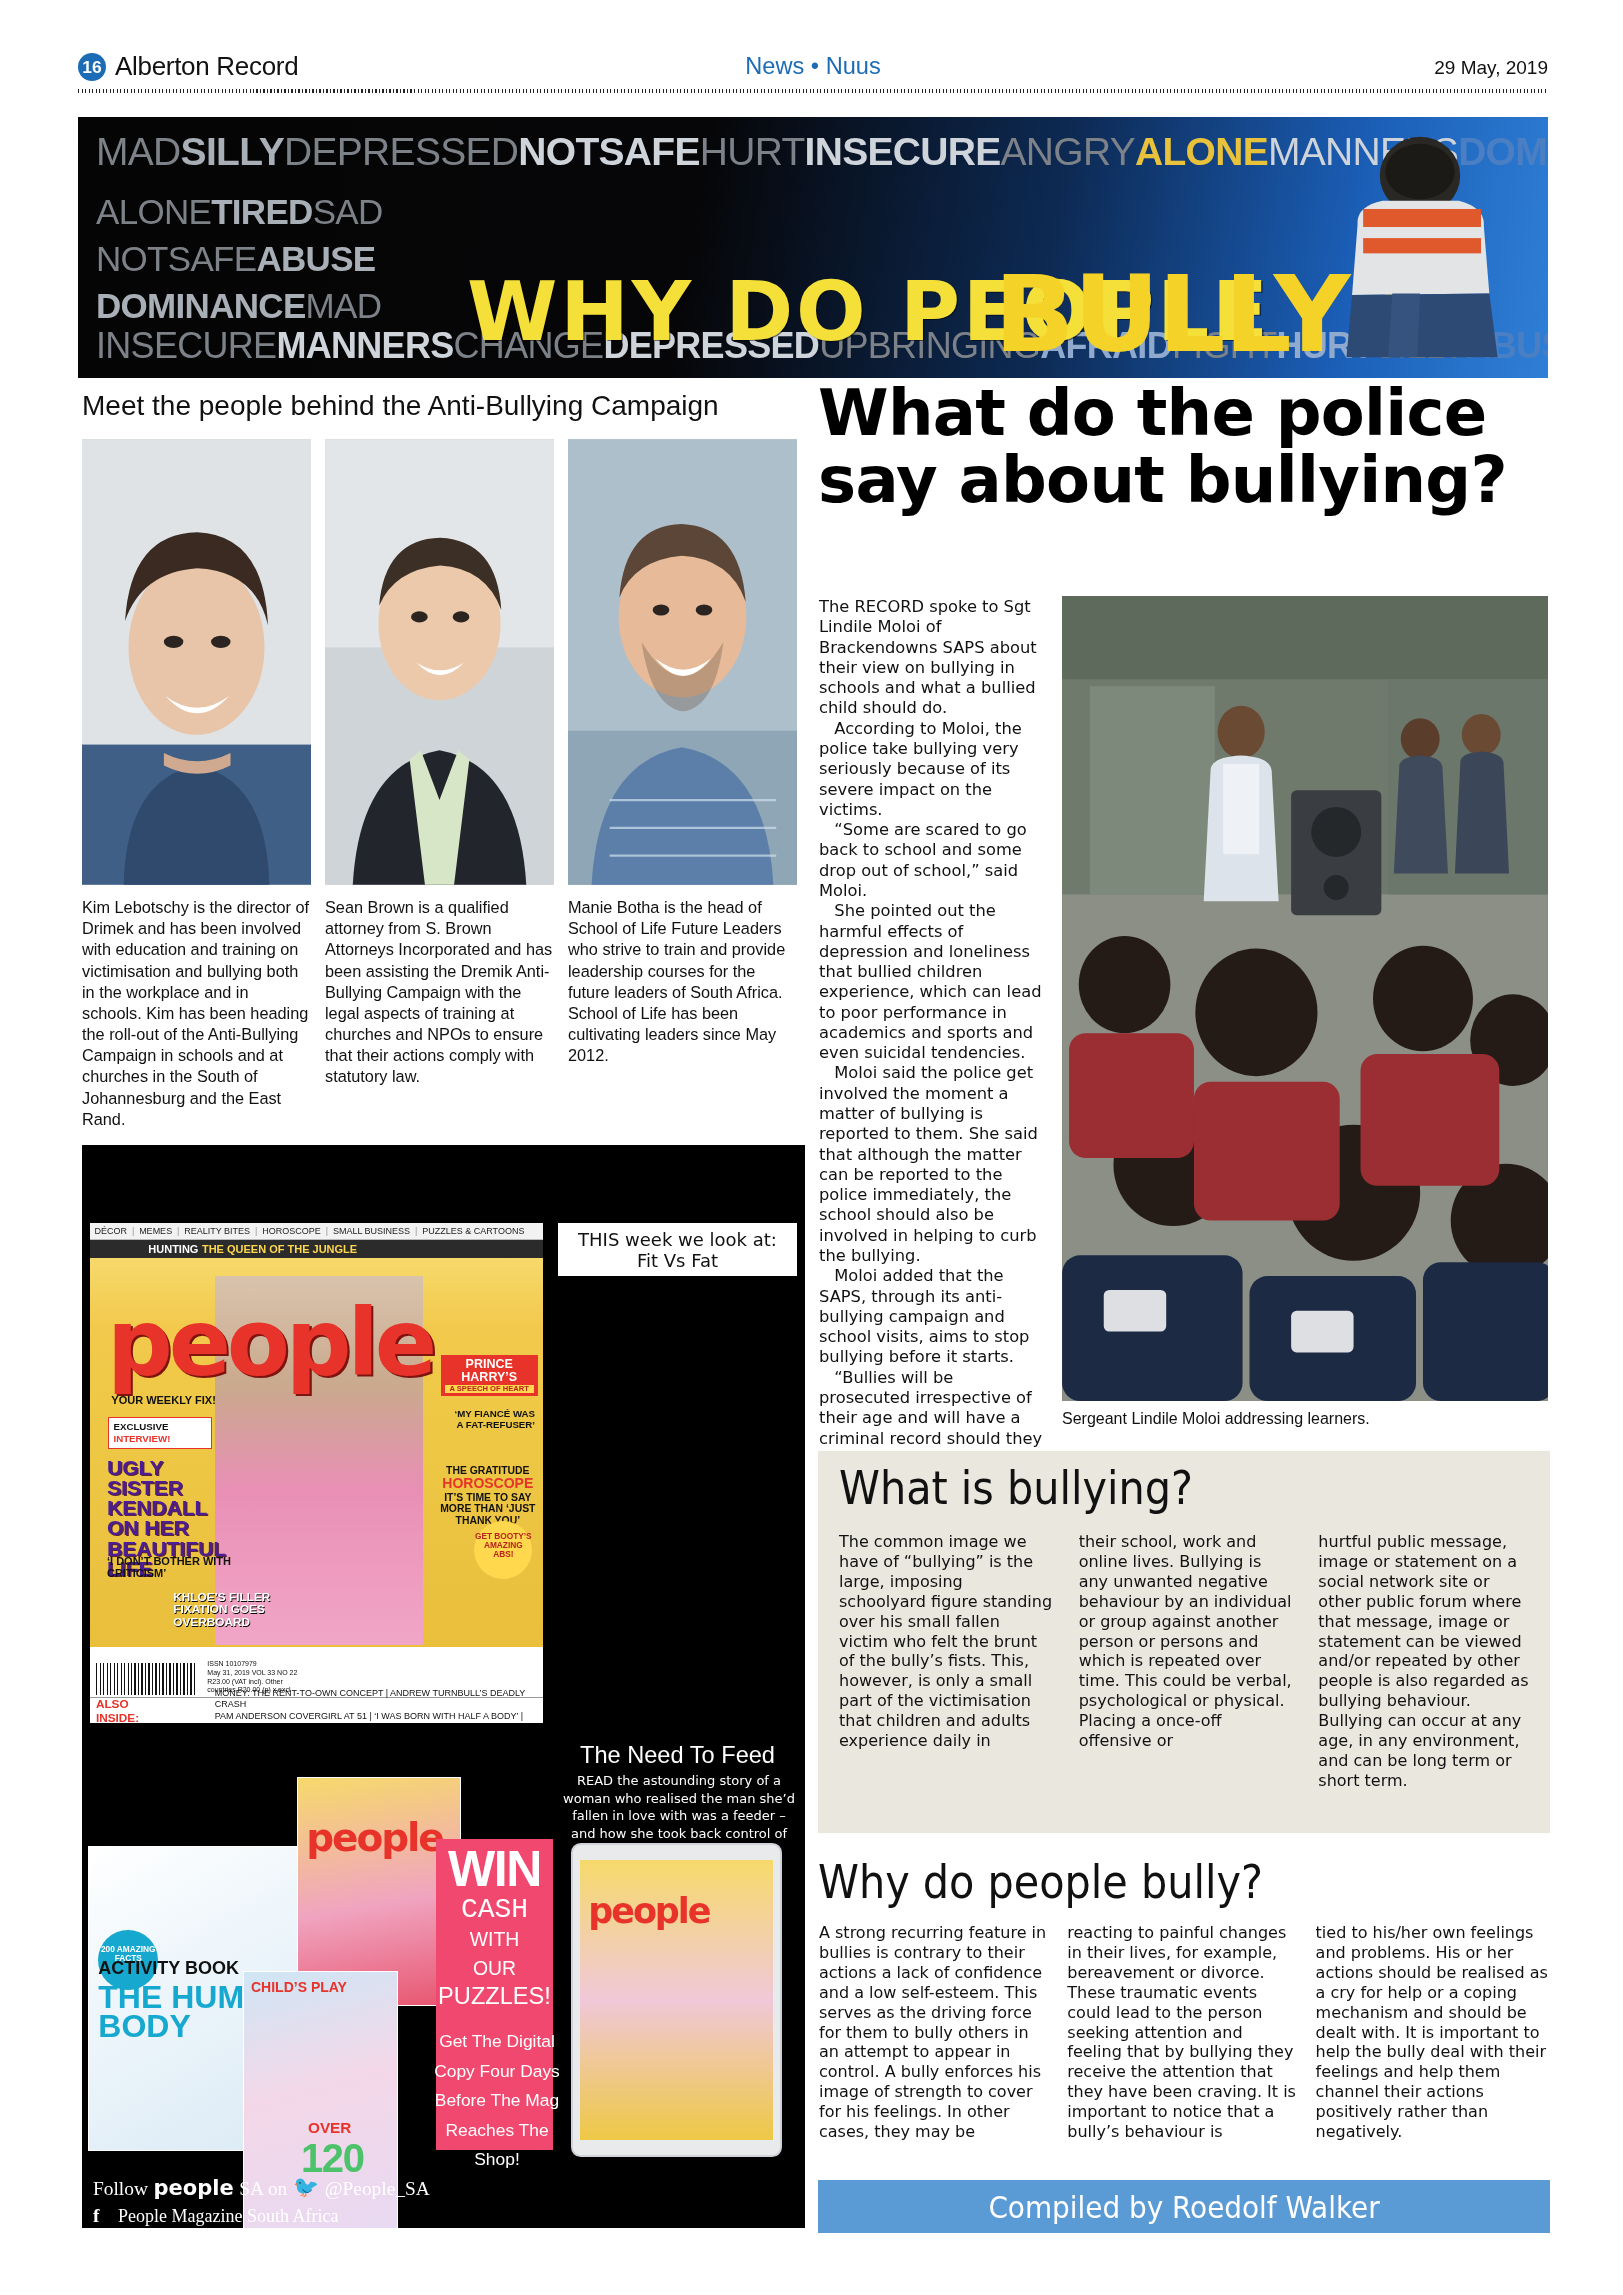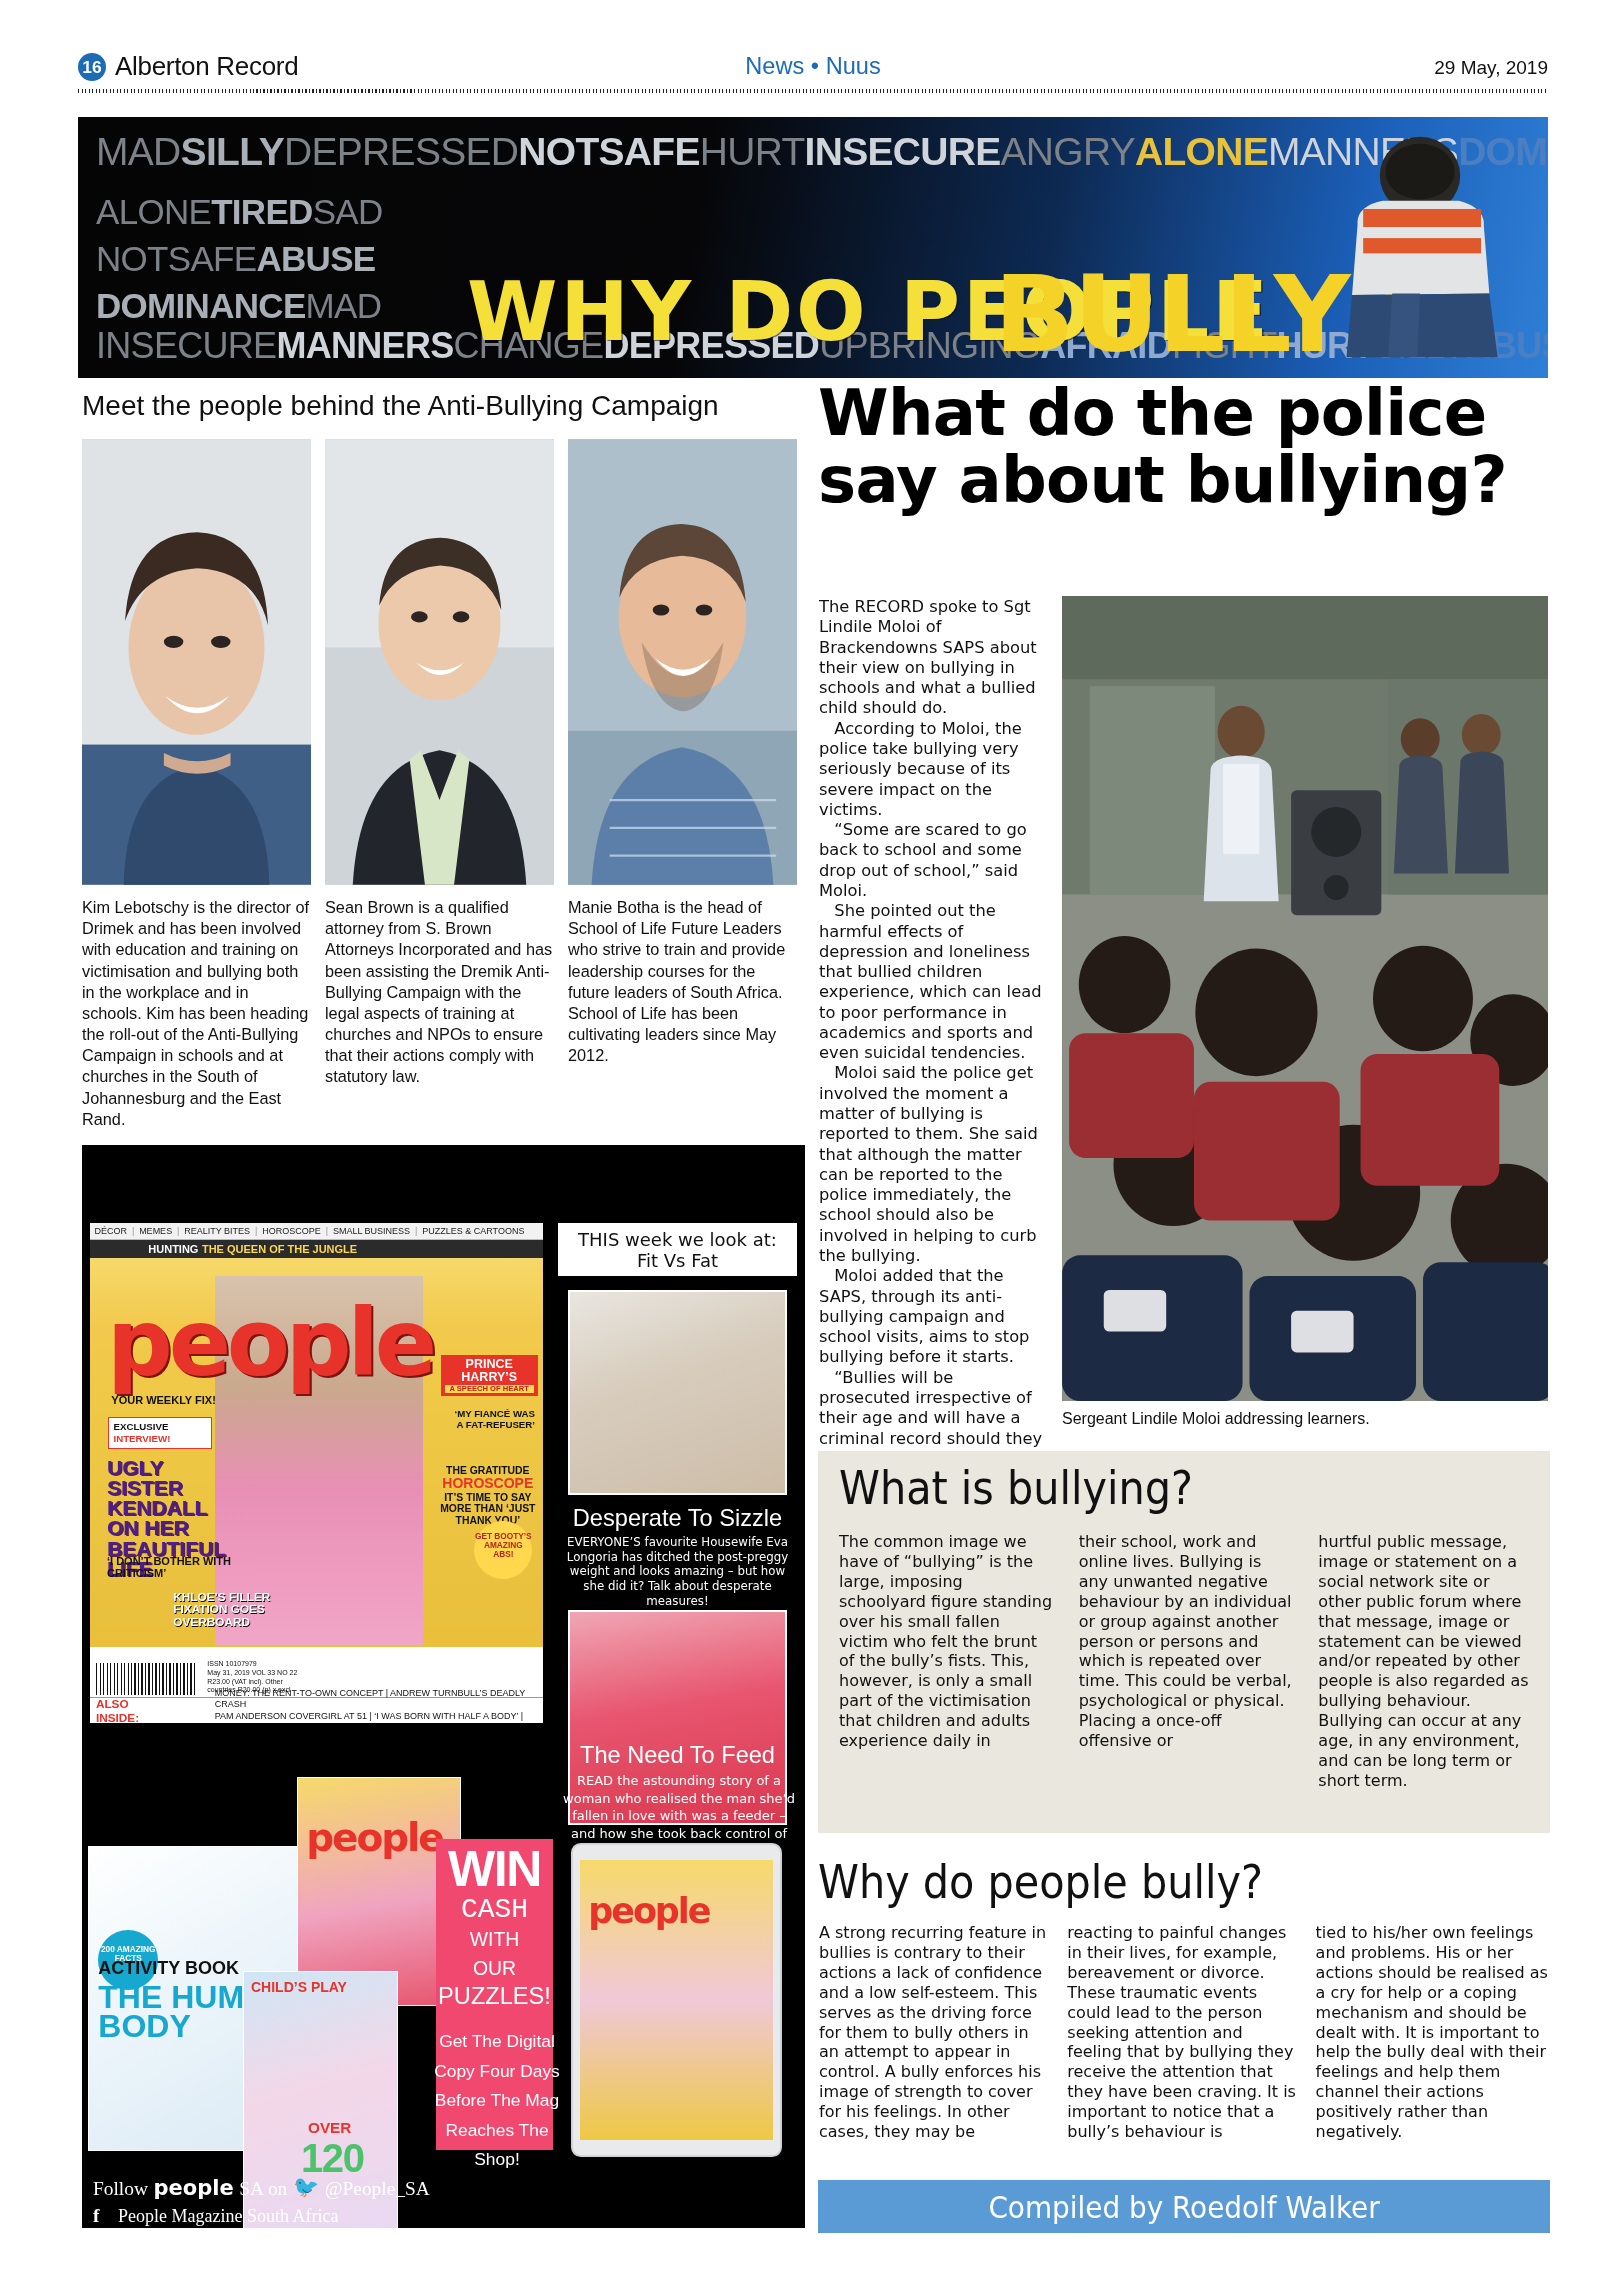--- a/index.html
+++ b/index.html
@@ -625,26 +625,20 @@
           <div>PAM ANDERSON COVERGIRL AT 51 | ‘I WAS BORN WITH HALF A BODY’ | POSTER: BLUE</div>
         </div>
       </div>
     </div>
 
     <div class="ad-week">
       <span>THIS week we look at:</span>
       <span>Fit Vs Fat</span>
     </div>
 
-    <div class="ad-rpanel">
-      <div class="ad-rimg"></div>
-      <div class="ad-rtitle">Desperate To Sizzle</div>
-      <div class="ad-rbody">EVERYONE’S favourite Housewife Eva Longoria has ditched the post-preggy weight and looks amazing – but how she did it? Talk about desperate measures!</div>
-      <div class="ad-rimg2"></div>
-    </div>
 
     <div class="ad-feed-title">The Need To Feed</div>
     <div class="ad-feed-body">READ the astounding story of a woman who realised the man she’d fallen in love with was a feeder – and how she took back control of her life.</div>
 
     <div class="mag-thumb mag-human">
       <div class="t3">200 AMAZING FACTS</div>
       <div class="t1">ACTIVITY BOOK</div>
       <div class="t2">
         <div>THE HUMAN</div>
         <div>BODY</div>

